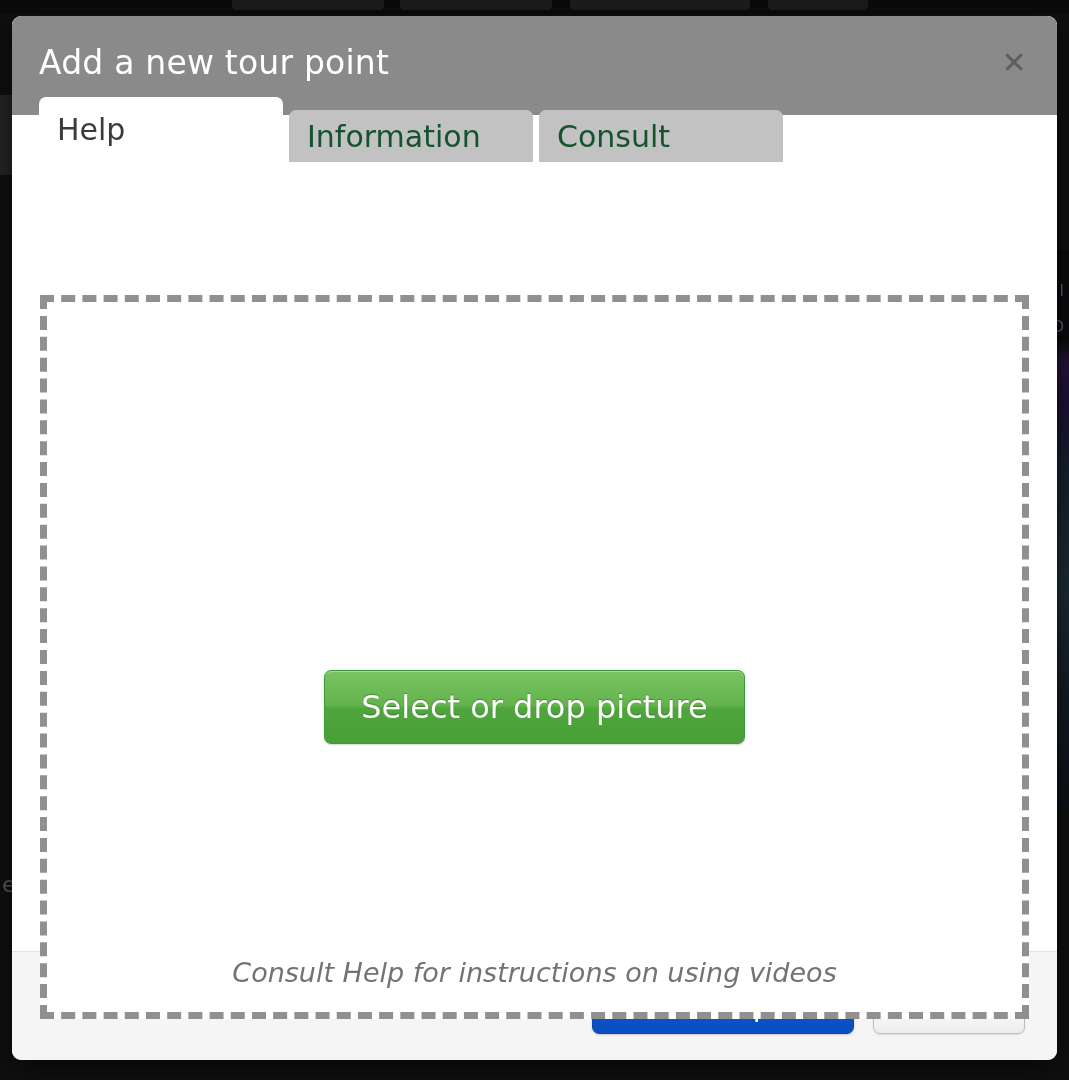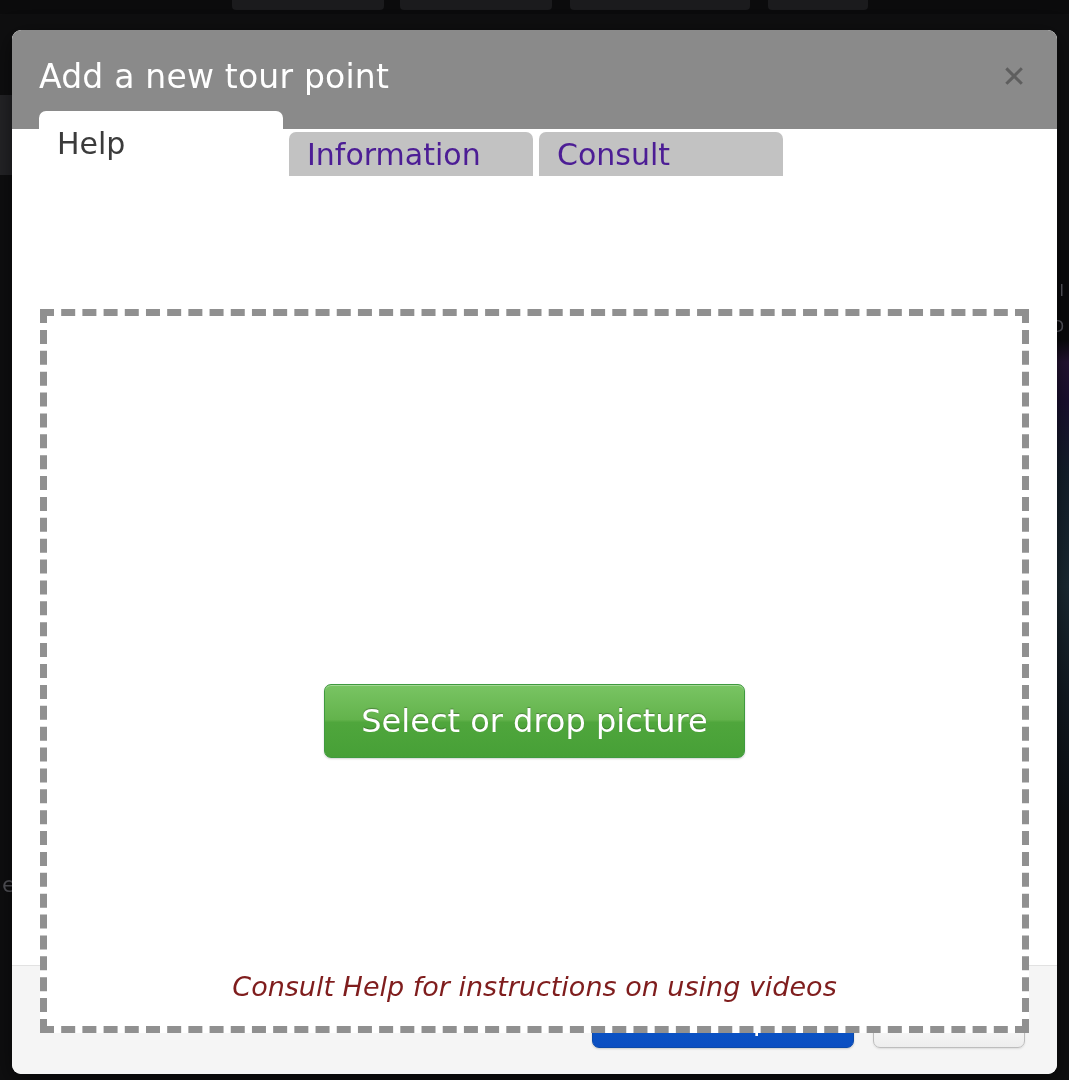--- a/index.html
+++ b/index.html
@@ -67,21 +67,21 @@
     top: 872px;
     color: #55555b;
     font-size: 22px;
     font-family: "DejaVu Sans", "Liberation Sans", sans-serif;
   }
 
   
   #modal {
     position: absolute;
     left: 12px;
-    top: 30px;
+    top: 16px;
     width: 1045px;
     height: 1044px;
     border-radius: 9px;
     background: #ffffff;
     box-shadow: 0 6px 22px rgba(0,0,0,0.55);
     overflow: hidden;
     display: flex;
     flex-direction: column;
   }
 
@@ -129,29 +129,29 @@
     bottom: -47px;
     height: 65px;
     padding-left: 27px;
     box-sizing: border-box;
     display: flex;
     align-items: flex-end;
     gap: 6px;
     z-index: 4;
   }
   .tab {
-    height: 44px;
+    height: 52px;
     box-sizing: border-box;
     padding: 0 18px;
     display: flex;
     align-items: center;
     border-top-left-radius: 7px;
     border-top-right-radius: 7px;
     font-size: 30px;
-    color: #4c1d95;
+    color: #14532d;
     background: #c2c2c2;
     cursor: pointer;
     white-space: nowrap;
     user-select: none;
   }
   .tab.tab-active {
     background: #ffffff;
     color: #3b3b3b;
     height: 65px;
   }
@@ -199,21 +199,21 @@
     white-space: nowrap;
   }
   #dropzone-hint {
     position: absolute;
     left: 0;
     right: 0;
     bottom: 24px;
     text-align: center;
     font-size: 27px;
     font-style: italic;
-    color: #7f1d1d;
+    color: #737373;
   }
 
   
   #modal-footer {
     flex: 0 0 109px;
     height: 109px;
     background: #f5f5f5;
     border-top: 1px solid #e2e2e2;
     box-sizing: border-box;
     display: flex;

